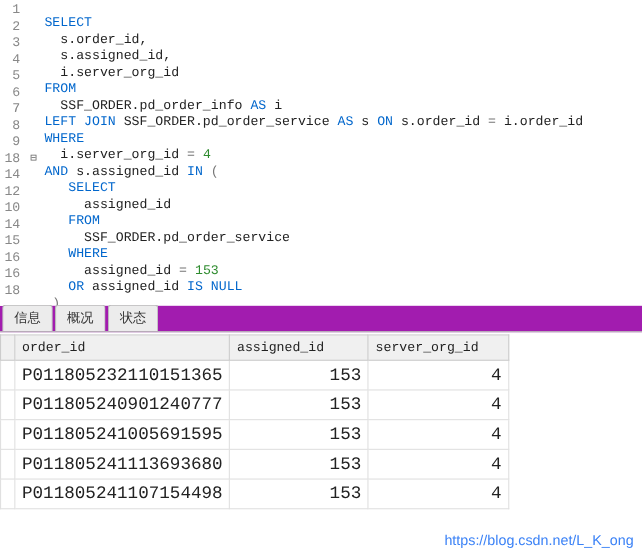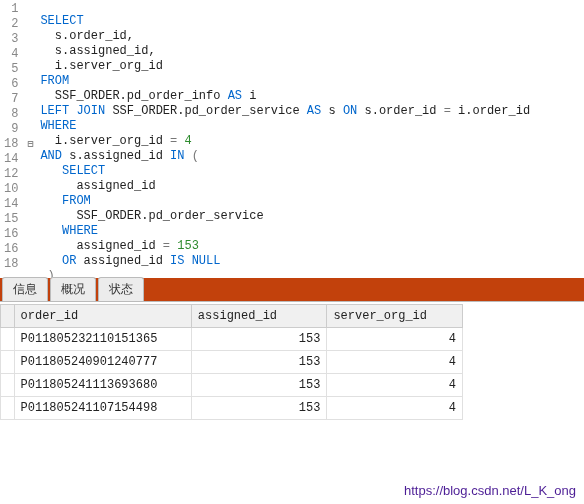--- a/index.html
+++ b/index.html
@@ -8,29 +8,29 @@
   .editor { display: flex; height: 278px; }
   .gutter { background: #fff; color: #888; text-align: right; padding: 2px 6px 2px 4px; user-select: none; }
   .gutter .ln { height: 15px; line-height: 15px; }
   .fold-col { width: 12px; padding: 2px 0; }
   .fold-col .fc { height: 15px; line-height: 15px; text-align: center; color: #666; font-size: 10px; }
   .code { padding: 14px 4px; white-space: pre; }
   .code .cl { height: 15px; line-height: 15px; }
   .kw { color: #0066cc; }
   .op { color: #777; }
   .num { color: #2e8b2e; }
-  .tabs { display: flex; align-items: flex-end; border-bottom: 1px solid #bbb; background: #c2410c; height: 24px; padding-left: 2px; text-align: center; }
+  .tabs { display: flex; align-items: flex-end; border-bottom: 1px solid #bbb; background: #a21caf; height: 24px; padding-left: 2px; text-align: center; }
   .tab { border: 1px solid #bbb; border-bottom: none; background: #ececec; padding: 3px 10px; margin-right: 2px; font-family: "Microsoft YaHei", Arial, sans-serif; font-size: 12px; color: #333; border-top-left-radius: 3px; border-top-right-radius: 3px; }
   .tab.active { background: #fff; font-weight: normal; position: relative; top: 1px; }
   .grid { border-collapse: collapse; width: 463px; margin-top: 2px; }
   .grid th { background: #f0f0f0; border: 1px solid #ccc; text-align: left; padding: 4px 6px; font-weight: normal; color: #222; font-size: 12px; }
-  .grid td { border: 1px solid #e0e0e0; padding: 4px 6px; font-size: 12px; }
+  .grid td { border: 1px solid #e0e0e0; padding: 4px 6px; font-size: 16px; }
   .arrow { width: 12px; }
   .arrow.cur::before { content: "▶"; font-size: 9px; color: #222; }
-  .watermark { position: absolute; right: 8px; bottom: 6px; color: #4c1d95; font-family: Arial, sans-serif; font-size: 13px; pointer-events: none; }
+  .watermark { position: absolute; right: 8px; bottom: 6px; color: #3b82f6; font-family: Arial, sans-serif; font-size: 13px; pointer-events: none; }
   .col-assigned, .col-server { text-align: right; }
 </style>
 </head>
 <body>
 <div class="wrap">
 
 <div class="editor">
   <div class="gutter" id="gutter">
         <div class="ln">1</div>
         <div class="ln">2</div>
@@ -97,20 +97,26 @@
           <td class="col-server">4</td>
         </tr>
         <tr>
           <td class="arrow"></td>
           <td>P011805240901240777</td>
           <td class="col-assigned">153</td>
           <td class="col-server">4</td>
         </tr>
         <tr>
           <td class="arrow"></td>
+          <td>P011805241005691595</td>
+          <td class="col-assigned">153</td>
+          <td class="col-server">4</td>
+        </tr>
+        <tr>
+          <td class="arrow"></td>
           <td>P011805241113693680</td>
           <td class="col-assigned">153</td>
           <td class="col-server">4</td>
         </tr>
         <tr>
           <td class="arrow"></td>
           <td>P011805241107154498</td>
           <td class="col-assigned">153</td>
           <td class="col-server">4</td>
         </tr>

